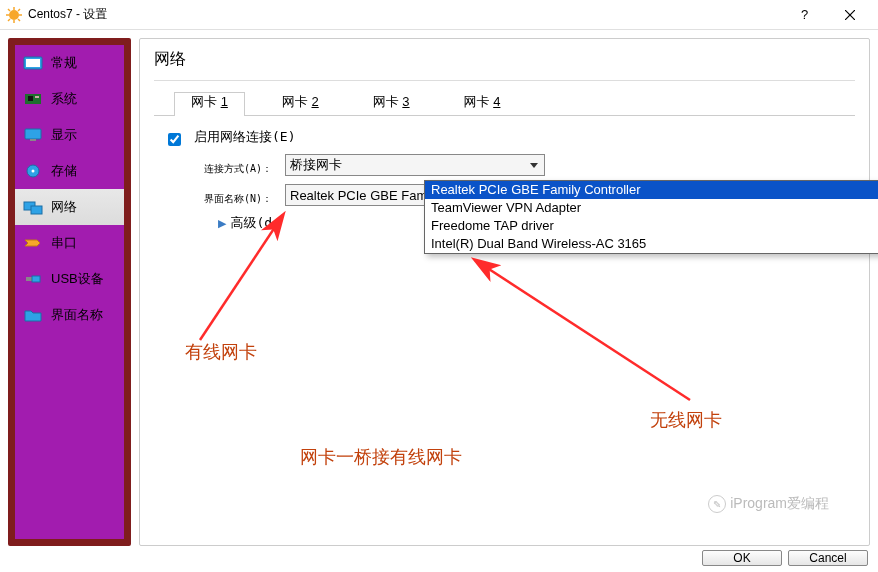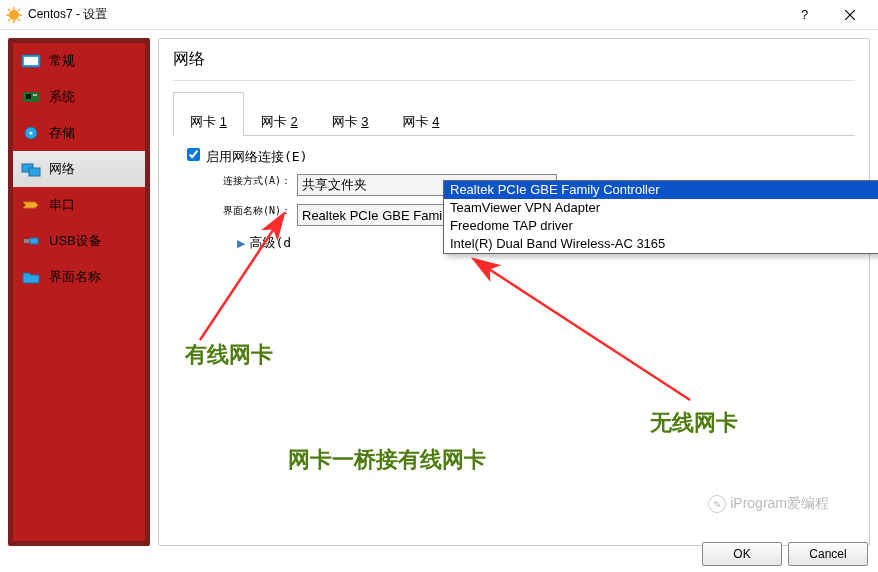--- a/index.html
+++ b/index.html
@@ -6,53 +6,53 @@
   body { background: #fff; width: 878px; height: 572px; overflow: hidden; position: relative; }
 
   .titlebar { height: 30px; background: #fff; border-bottom: 1px solid #e0e0e0; display: flex; align-items: center; padding: 0 6px; }
   .title-icon { width: 16px; height: 16px; margin-right: 6px; }
   .title-text { font-size: 12px; flex: 1; color: #000; }
   .tb-btn { width: 44px; height: 30px; display: flex; align-items: center; justify-content: center; color: #000; }
   .tb-btn svg { display: block; }
 
   .client { display: flex; height: 524px; padding: 8px; gap: 8px; }
 
-  .sidebar { width: 142px; border: 5px solid #7f1d1d; background: #b91c1c; border-radius: 2px; overflow: hidden; }
+  .sidebar { width: 123px; border: 7px solid #7f1d1d; background: #a21caf; border-radius: 2px; overflow: hidden; }
   .side-item { display: flex; align-items: center; height: 36px; padding: 0 8px; gap: 8px; font-size: 13px; color: #000; cursor: pointer; }
   .side-item.selected { background: linear-gradient(#e8e8e8,#dcdcdc); }
   .side-ico { width: 20px; height: 16px; flex-shrink: 0; }
 
   .main { flex: 1; border: 1px solid #ccc; background: #fff; border-radius: 2px; padding: 10px 14px; position: relative; }
   .main-title { font-size: 16px; font-weight: 400; margin-bottom: 10px; }
   .hr { height: 1px; background: #ddd; margin-bottom: 10px; }
 
   .tabs { display: flex; border-bottom: 1px solid #ccc; }
-  .tab { padding: 20px 16px 5px 16px; font-size: 13px; border: 1px solid transparent; border-bottom: none; position: relative; top: 1px; cursor: pointer; }
+  .tab { padding: 0 16px 5px 16px; font-size: 13px; border: 1px solid transparent; border-bottom: none; position: relative; top: 1px; cursor: pointer; margin-left: 20px; }
   .tab.active { border-color: #ccc; background: #fff; }
   .tab u { text-decoration: underline; }
 
   .form { padding: 12px 0 0 14px; }
-  .row { display: flex; align-items: flex-start; margin-bottom: 8px; font-size: 13px; }
+  .row { display: flex; align-items: flex-end; margin-bottom: 8px; font-size: 13px; gap: 7px; }
   .chk { width: 13px; height: 13px; margin-right: 6px; accent-color: #0078d7; }
   .lbl { width: 110px; text-align: right; padding-right: 6px; font-size: 10px; font-family: SimSun, monospace; }
   .combo { flex: 1; max-width: 260px; height: 22px; border: 1px solid #888; background: #f5f5f5; display: flex; align-items: center; padding: 0 4px; font-size: 13px; position: relative; font-family: SimSun, monospace; }
   .combo-arrow { position: absolute; right: 2px; top: 2px; width: 16px; height: 16px; display: flex; align-items: center; justify-content: center; }
   .combo-wide { flex: 1; max-width: none; }
 
   .dropdown { position: absolute; left: 284px; top: 141px; width: 556px; border: 1px solid #666; background: #fff; box-shadow: 3px 3px 6px rgba(0,0,0,0.25); z-index: 50; font-family: "Courier New", monospace; }
   .dd-item { padding: 1px 6px; font-size: 13px; line-height: 16px; }
   .dd-item.hl { background: #0a53c8; color: #fff; }
 
   .adv-row { display: flex; align-items: center; margin-left: 50px; font-size: 13px; }
   .tri { color: #3b7cc4; margin-right: 4px; font-size: 11px; }
 
   .footer { position: absolute; bottom: 6px; right: 10px; display: flex; gap: 6px; align-items: flex-end; }
-  .btn { min-width: 80px; height: 24px; border: 1px solid #888; background: linear-gradient(#fdfdfd,#e6e6e6); font-size: 12px; display:flex; align-items:center; justify-content:center; border-radius:2px; cursor:pointer; position:relative; z-index:5; }
-
-  .annot { position: absolute; color: #4d7c0f; font-size: 22px; font-weight: 700; pointer-events: none; z-index: 60; font-family: SimSun, "Microsoft YaHei", sans-serif; }
+  .btn { min-width: 80px; height: 16px; border: 1px solid #888; background: linear-gradient(#fdfdfd,#e6e6e6); font-size: 12px; display:flex; align-items:center; justify-content:center; border-radius:2px; cursor:pointer; position:relative; z-index:5; }
+
+  .annot { position: absolute; color: #c2410c; font-size: 18px; font-weight: 400; pointer-events: none; z-index: 60; font-family: SimSun, "Microsoft YaHei", sans-serif; }
   svg.overlay { position: absolute; top: 0; left: 0; pointer-events: none; z-index: 55; }
   .watermark { position: absolute; right: 40px; bottom: 32px; color: #bbb; font-size: 14px; pointer-events: none; z-index: 2; display:flex; align-items:center; gap:4px; }
   .watermark .wx { width:18px; height:18px; border:1px solid #ccc; border-radius:50%; display:flex; align-items:center; justify-content:center; font-size:10px;}
 </style>
 </head>
 <body>
 
 <div class="titlebar">
   <span class="title-icon">
     <svg viewBox="0 0 16 16">
@@ -96,20 +96,27 @@
     <div class="side-item">
       <span class="side-ico"><svg viewBox="0 0 20 16">
             <rect x="2" y="3" width="16" height="10" fill="#1e6e2e"></rect>
             <rect x="5" y="5" width="5" height="5" fill="#111"></rect>
             <rect x="12" y="5" width="4" height="2" fill="#caa"></rect>
           </svg></span>
       <span>系统</span>
     </div>
     <div class="side-item">
       <span class="side-ico"><svg viewBox="0 0 20 16">
+            <rect x="2" y="2" width="16" height="10" rx="1" fill="#2ea2e6" stroke="#1a6ea6"></rect>
+            <rect x="7" y="12" width="6" height="2" fill="#888"></rect>
+          </svg></span>
+      <span>显示</span>
+    </div>
+    <div class="side-item">
+      <span class="side-ico"><svg viewBox="0 0 20 16">
             <circle cx="10" cy="8" r="6" fill="#2ea2e6" stroke="#1a6ea6"></circle>
             <circle cx="10" cy="8" r="1.5" fill="#fff"></circle>
           </svg></span>
       <span>存储</span>
     </div>
     <div class="side-item selected">
       <span class="side-ico"><svg viewBox="0 0 20 16">
             <rect x="1" y="3" width="11" height="8" fill="#2ea2e6" stroke="#1a6ea6"></rect>
             <rect x="8" y="7" width="11" height="8" fill="#2ea2e6" stroke="#1a6ea6"></rect>
           </svg></span>
@@ -148,21 +155,21 @@
     </div>
 
     <div class="form">
       <div class="row">
         <input type="checkbox" class="chk" checked="" style="">
         <span style="font-family:SimSun,monospace">启用网络连接(E)</span>
       </div>
       <div class="row">
         <span class="lbl">连接方式(A)：</span>
         <div class="combo">
-          <span>共享文件夹</span>
+          <span>桥接网卡</span>
           <span class="combo-arrow">
               <svg width="8" height="5">
                 <path d="M0 0l4 5 4-5z" fill="#333"></path>
               </svg>
             </span>
         </div>
       </div>
       <div class="row">
         <span class="lbl">界面名称(N)：</span>
         <div class="combo combo-wide" style="max-width:556px;">
@@ -203,13 +210,13 @@
   <defs>
     <marker id="ah" markerWidth="12" markerHeight="12" refX="10" refY="4" orient="auto">
       <path d="M0 0 L12 4 L0 8 L3 4 Z" fill="#ff2b2b"></path>
     </marker>
   </defs>
   <line x1="200" y1="340" x2="283" y2="215" stroke="#ff2b2b" stroke-width="2.5" marker-end="url(#ah)"></line>
   <line x1="690" y1="400" x2="475" y2="260" stroke="#ff2b2b" stroke-width="2.5" marker-end="url(#ah)"></line>
 </svg>
 <div class="annot" style="left:185px; top:340px;">有线网卡</div>
 <div class="annot" style="left:650px; top:408px;">无线网卡</div>
-<div class="annot" style="left:288px; top:445px;">网卡一桥接有线网卡</div>
+<div class="annot" style="left:300px; top:445px;">网卡一桥接有线网卡</div>
 
 </body></html>

